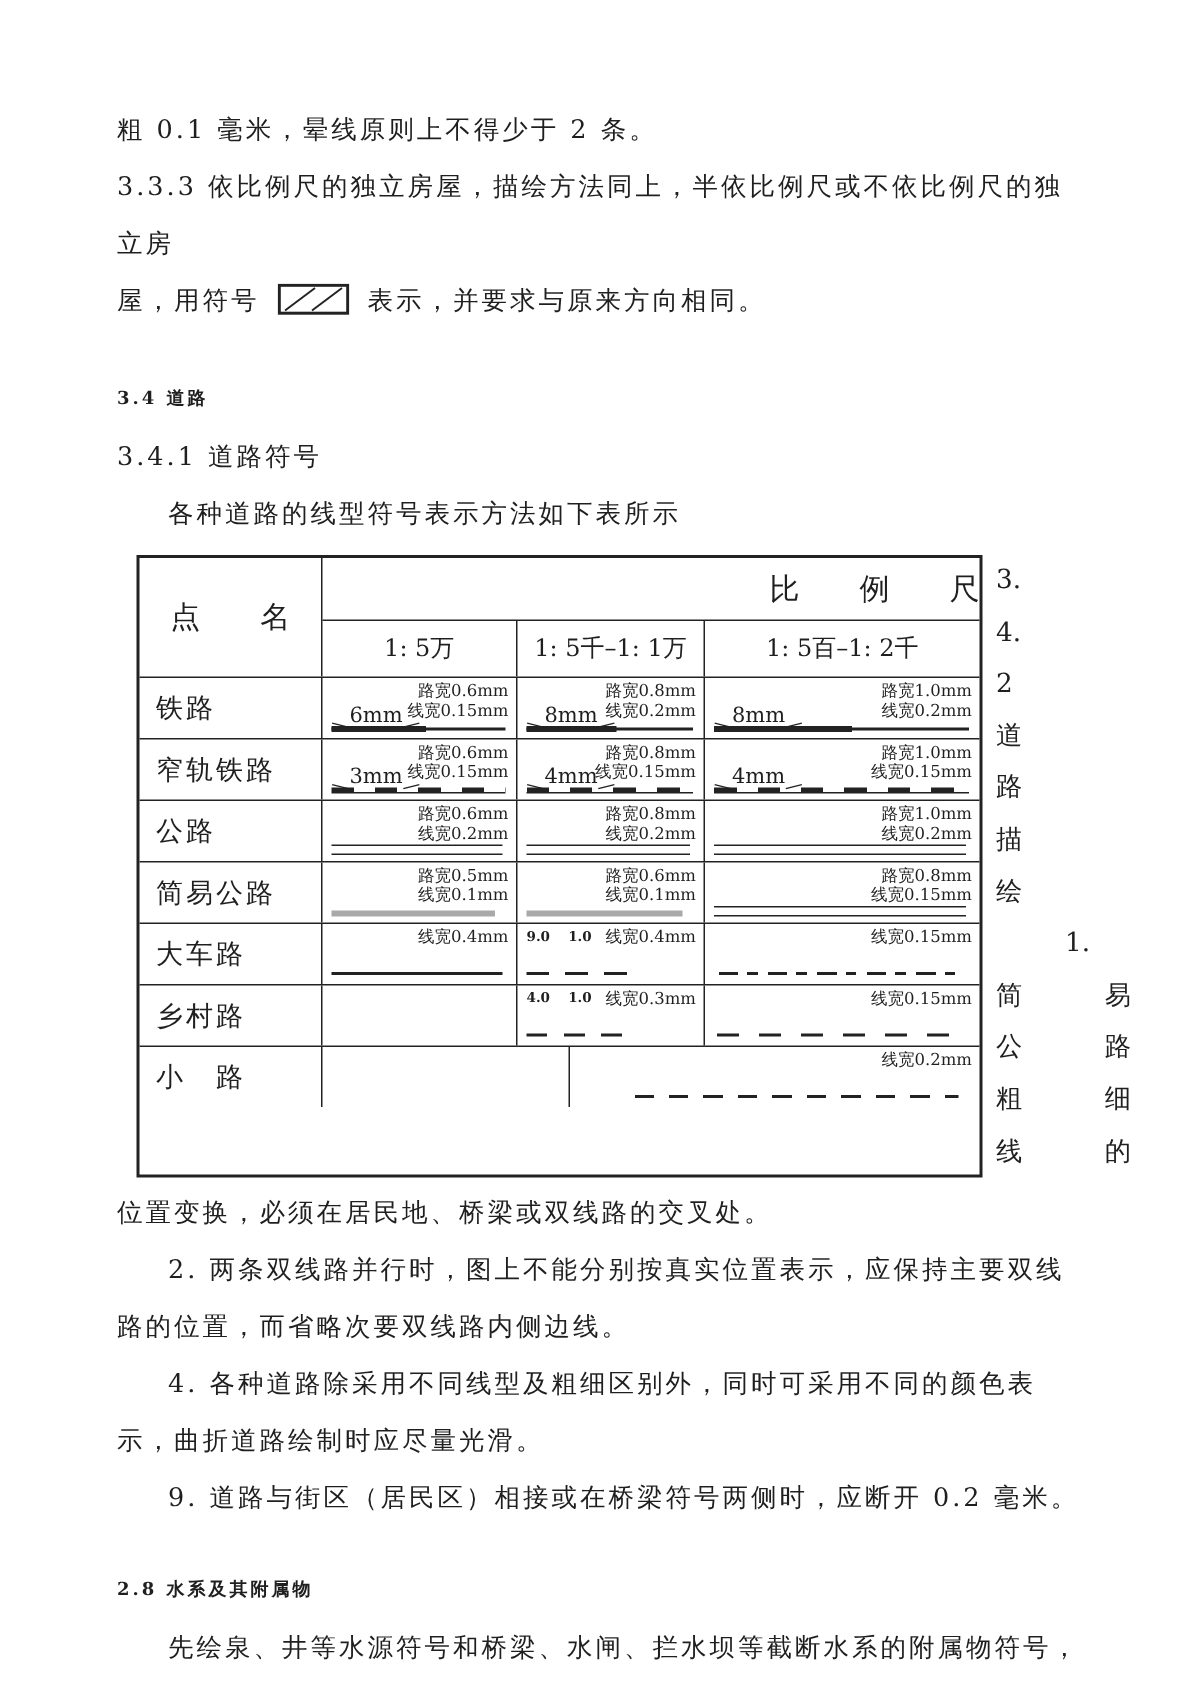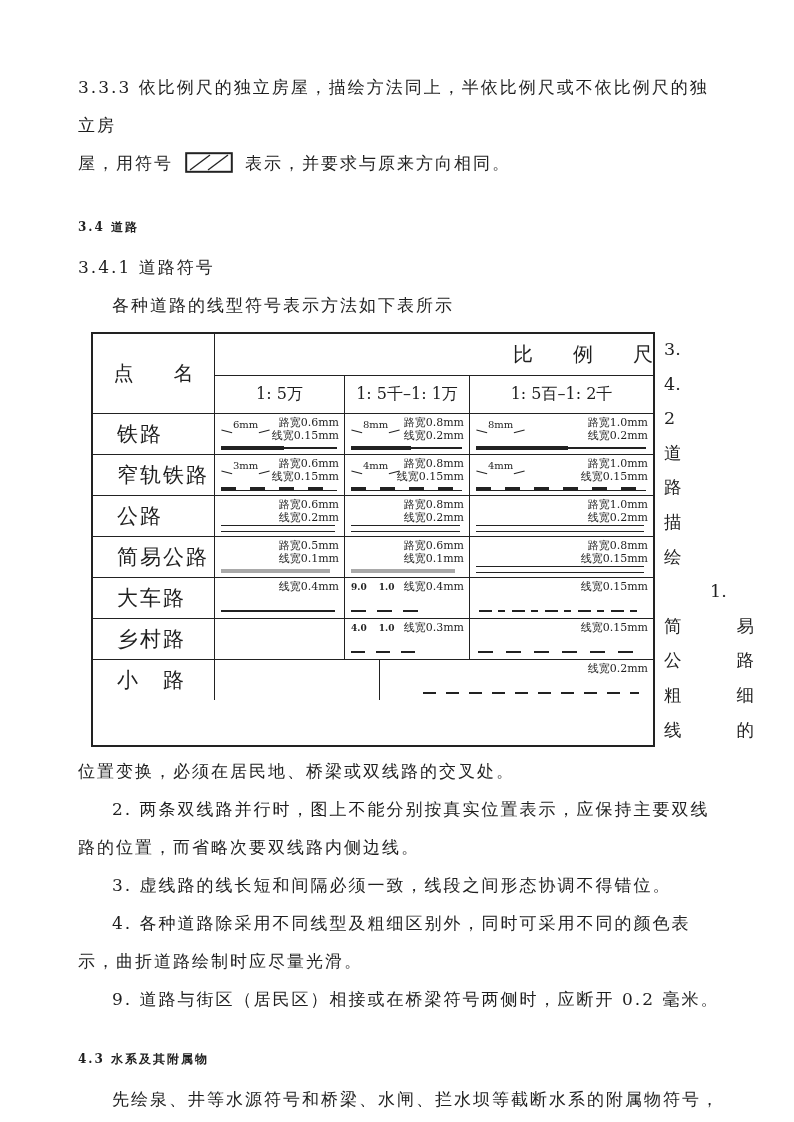--- a/index.html
+++ b/index.html
@@ -22,32 +22,32 @@
   .scale-title{height:41px;border-bottom:1.6px solid #222;text-align:right;
                font-size:20px;line-height:40px;font-weight:normal;}
   .scale-subs{display:flex;flex:1;}
   .sc{text-align:center;font-size:16px;line-height:36px;box-sizing:border-box;}
   .sc1{width:130px;border-right:1.6px solid #222;}
   .sc2{width:125px;border-right:1.6px solid #222;}
   .sc3{flex:1;}
   .rows .tr{display:flex;height:40px;border-bottom:1.6px solid #222;}
   .rows .tr:last-child{border-bottom:none;gap:35px;}
   .name-cell{width:122px;border-right:1.6px solid #222;box-sizing:border-box;display:flex;
-             align-items:center;padding-left:24px;font-size:21px;letter-spacing:2px;white-space:pre;text-align:center;}
+             align-items:center;padding-left:11px;font-size:18px;letter-spacing:2px;white-space:pre;text-align:center;}
   .sym-cell{position:relative;box-sizing:border-box;display:flex;flex-direction:column;
             justify-content:space-between;padding:2px 5px 4px 6px;}
   .c1{width:130px;border-right:1.6px solid #222;}
   .c2{width:125px;border-right:1.6px solid #222;}
   .c3{flex:1;}
   .cell-top{display:flex;justify-content:center;align-items:flex-start;min-height:13px;}
   .labels{margin-left:auto;text-align:right;font-size:11px;line-height:13px;letter-spacing:0;}
   .nums{font-size:9px;font-weight:bold;word-spacing:9px;letter-spacing:0;padding-top:2px;white-space:pre;}
   .sym-area{position:relative;height:11px;}
   .sym{position:absolute;bottom:0;left:0;right:2px;}
-  .dim{position:absolute;left:12px;bottom:20px;font-size:10px;line-height:10px;letter-spacing:0;z-index:2;}
+  .dim{position:absolute;left:12px;bottom:6px;font-size:14px;line-height:10px;letter-spacing:0;z-index:2;}
   .dim::before{content:"";position:absolute;left:-11px;bottom:-2px;width:11px;height:6px;
                border-bottom:1.1px solid #222;transform:rotate(14deg);}
   .dim::after{content:"";position:absolute;right:-11px;bottom:-2px;width:11px;height:6px;
               border-bottom:1.1px solid #222;transform:rotate(-14deg);}
   .sym-railway{height:5px;}
   .sym-railway::after{content:"";position:absolute;left:0;right:0;bottom:1.4px;height:1.2px;background:#222;}
   .sym-railway::before{content:"";position:absolute;left:0;width:54%;bottom:0;height:4.2px;background:#222;}
   .sym-narrow-railway{height:5px;}
   .sym-narrow-railway::after{content:"";position:absolute;left:0;right:0;bottom:0;height:1.2px;background:#222;}
   .sym-narrow-railway::before{content:"";position:absolute;left:0;right:0;bottom:0.8px;height:3.6px;
@@ -74,20 +74,21 @@
   .side-line.justify{display:flex;justify-content:space-between;padding-right:16px;}
   .side-line.num{padding-left:46px;}
 
   .after-tbl{margin-top:5px;}
 </style>
 </head>
 <body>
 
 <div class="page">
 
+  <p class="body-p">粗 0.1 毫米，晕线原则上不得少于 2 条。</p>
 
   <p class="body-p">3.3.3 依比例尺的独立房屋，描绘方法同上，半依比例尺或不依比例尺的独立房</p>
   <p class="body-p symline">
     <span>屋，用符号</span><svg class="hatch" width="48" height="21" viewBox="0 0 48 21">
         <rect x="1.2" y="1.2" width="45.6" height="18.6" fill="none" stroke="#222" stroke-width="2"></rect>
         <line x1="5" y1="18" x2="25" y2="3" stroke="#222" stroke-width="1.3"></line>
         <line x1="23" y1="18" x2="43" y2="3" stroke="#222" stroke-width="1.3"></line>
       </svg><span>表示，并要求与原来方向相同。</span>
   </p>
 
@@ -356,21 +357,20 @@
         <div class="side-line justify"><span>简</span><span>易</span></div>
         <div class="side-line justify"><span>公</span><span>路</span></div>
         <div class="side-line justify"><span>粗</span><span>细</span></div>
         <div class="side-line justify"><span>线</span><span>的</span></div>
       </div>
   </div>
 
   <div class="after-tbl">
       <p class="body-p">位置变换，必须在居民地、桥梁或双线路的交叉处。</p>
       <p class="body-p indent">2. 两条双线路并行时，图上不能分别按真实位置表示，应保持主要双线路的位置，而省略次要双线路内侧边线。</p>
-      <p class="body-p indent">3. 虚线路的线长短和间隔必须一致，线段之间形态协调不得错位。</p>
       <p class="body-p indent">4. 各种道路除采用不同线型及粗细区别外，同时可采用不同的颜色表示，曲折道路绘制时应尽量光滑。</p>
       <p class="body-p indent">9. 道路与街区（居民区）相接或在桥梁符号两侧时，应断开 0.2 毫米。</p>
     </div>
 
-  <h2 class="h-bold h35">4.3 水系及其附属物</h2>
+  <h2 class="h-bold h35">2.8 水系及其附属物</h2>
   <p class="body-p indent">先绘泉、井等水源符号和桥梁、水闸、拦水坝等截断水系的附属物符号，</p>
 
 </div>
 
 </body></html>

